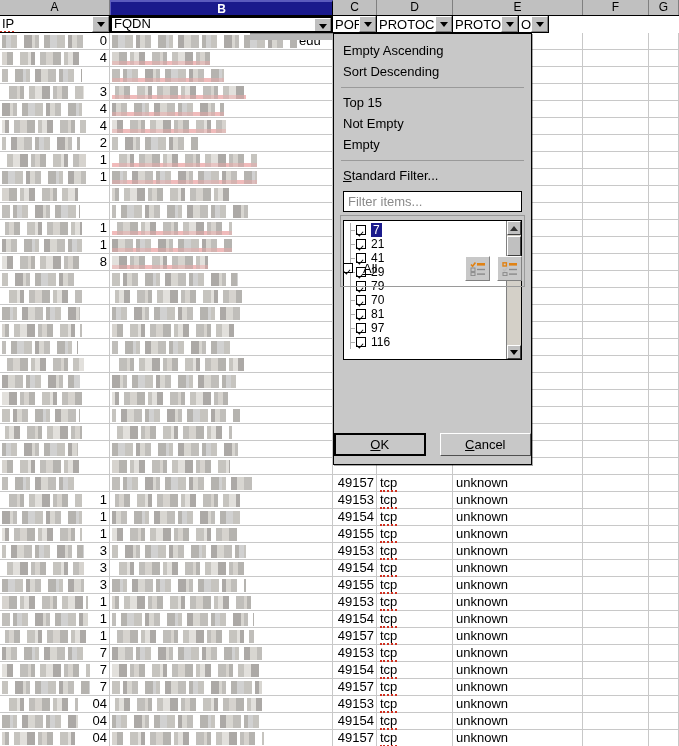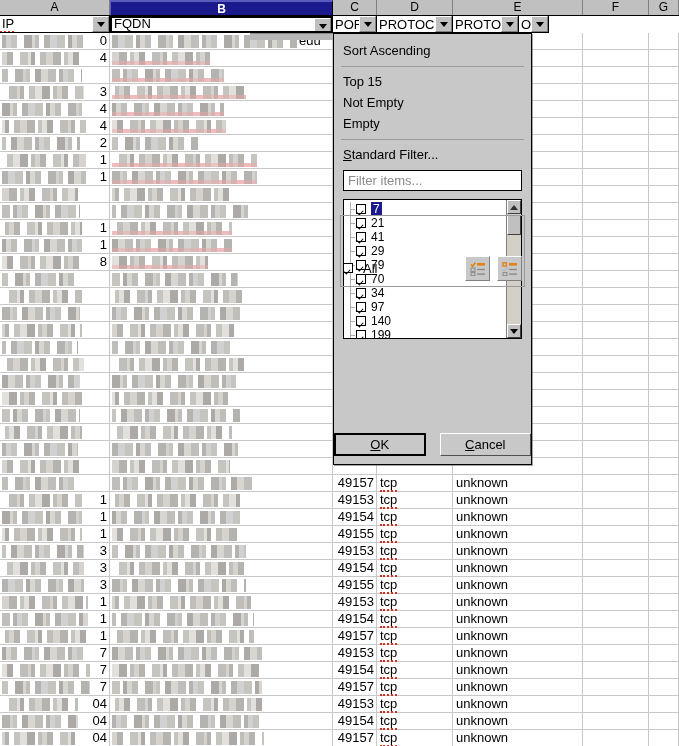--- a/index.html
+++ b/index.html
@@ -734,21 +734,22 @@
         <div class="cell txt" style="width: 130px;">unknown</div>
         <div class="cell txt" style="width: 66px;"></div>
         <div class="cell txt" style="width: 30px;"></div>
       </div>
     </div>
 
   <div class="hnub"></div>
 
   <div class="popup">
     <div class="menu">
-      <div class="mitem">Sort Ascending</div>
+      <div class="mitem">Empty Ascending</div>
+      <div class="mitem">Sort Descending</div>
       <div class="msep"></div>
       <div class="mitem">Top 15</div>
       <div class="mitem">Not Empty</div>
       <div class="mitem">Empty</div>
       <div class="msep"></div>
       <div class="mitem">
         <span style="text-decoration:underline">S</span><span id="sfrest">tandard Filter...</span>
       </div>
     </div>
 
@@ -791,39 +792,33 @@
           <div class="litem">
             <span class="treeline"></span>
             <span class="treeline h"></span>
             <span class="cbox checked"></span>
             <span class="lval">70</span>
           </div>
           <div class="litem">
             <span class="treeline"></span>
             <span class="treeline h"></span>
             <span class="cbox checked"></span>
-            <span class="lval">34</span>
+            <span class="lval">81</span>
           </div>
           <div class="litem">
             <span class="treeline"></span>
             <span class="treeline h"></span>
             <span class="cbox checked"></span>
             <span class="lval">97</span>
           </div>
           <div class="litem">
             <span class="treeline"></span>
             <span class="treeline h"></span>
             <span class="cbox checked"></span>
-            <span class="lval">140</span>
-          </div>
-          <div class="litem">
-            <span class="treeline"></span>
-            <span class="treeline h"></span>
-            <span class="cbox checked"></span>
-            <span class="lval">199</span>
+            <span class="lval">116</span>
           </div>
         </div>
       <div class="vscroll">
         <div class="sbtn">
           <span style="width:0;height:0;border-left:4px solid transparent;border-right:4px solid transparent;border-bottom:5px solid #303030;display:block;"></span>
         </div>
         <div class="sthumb"></div>
         <div class="sbtn down">
           <span style="width:0;height:0;border-left:4px solid transparent;border-right:4px solid transparent;border-top:5px solid #000;display:block;"></span>
         </div>

